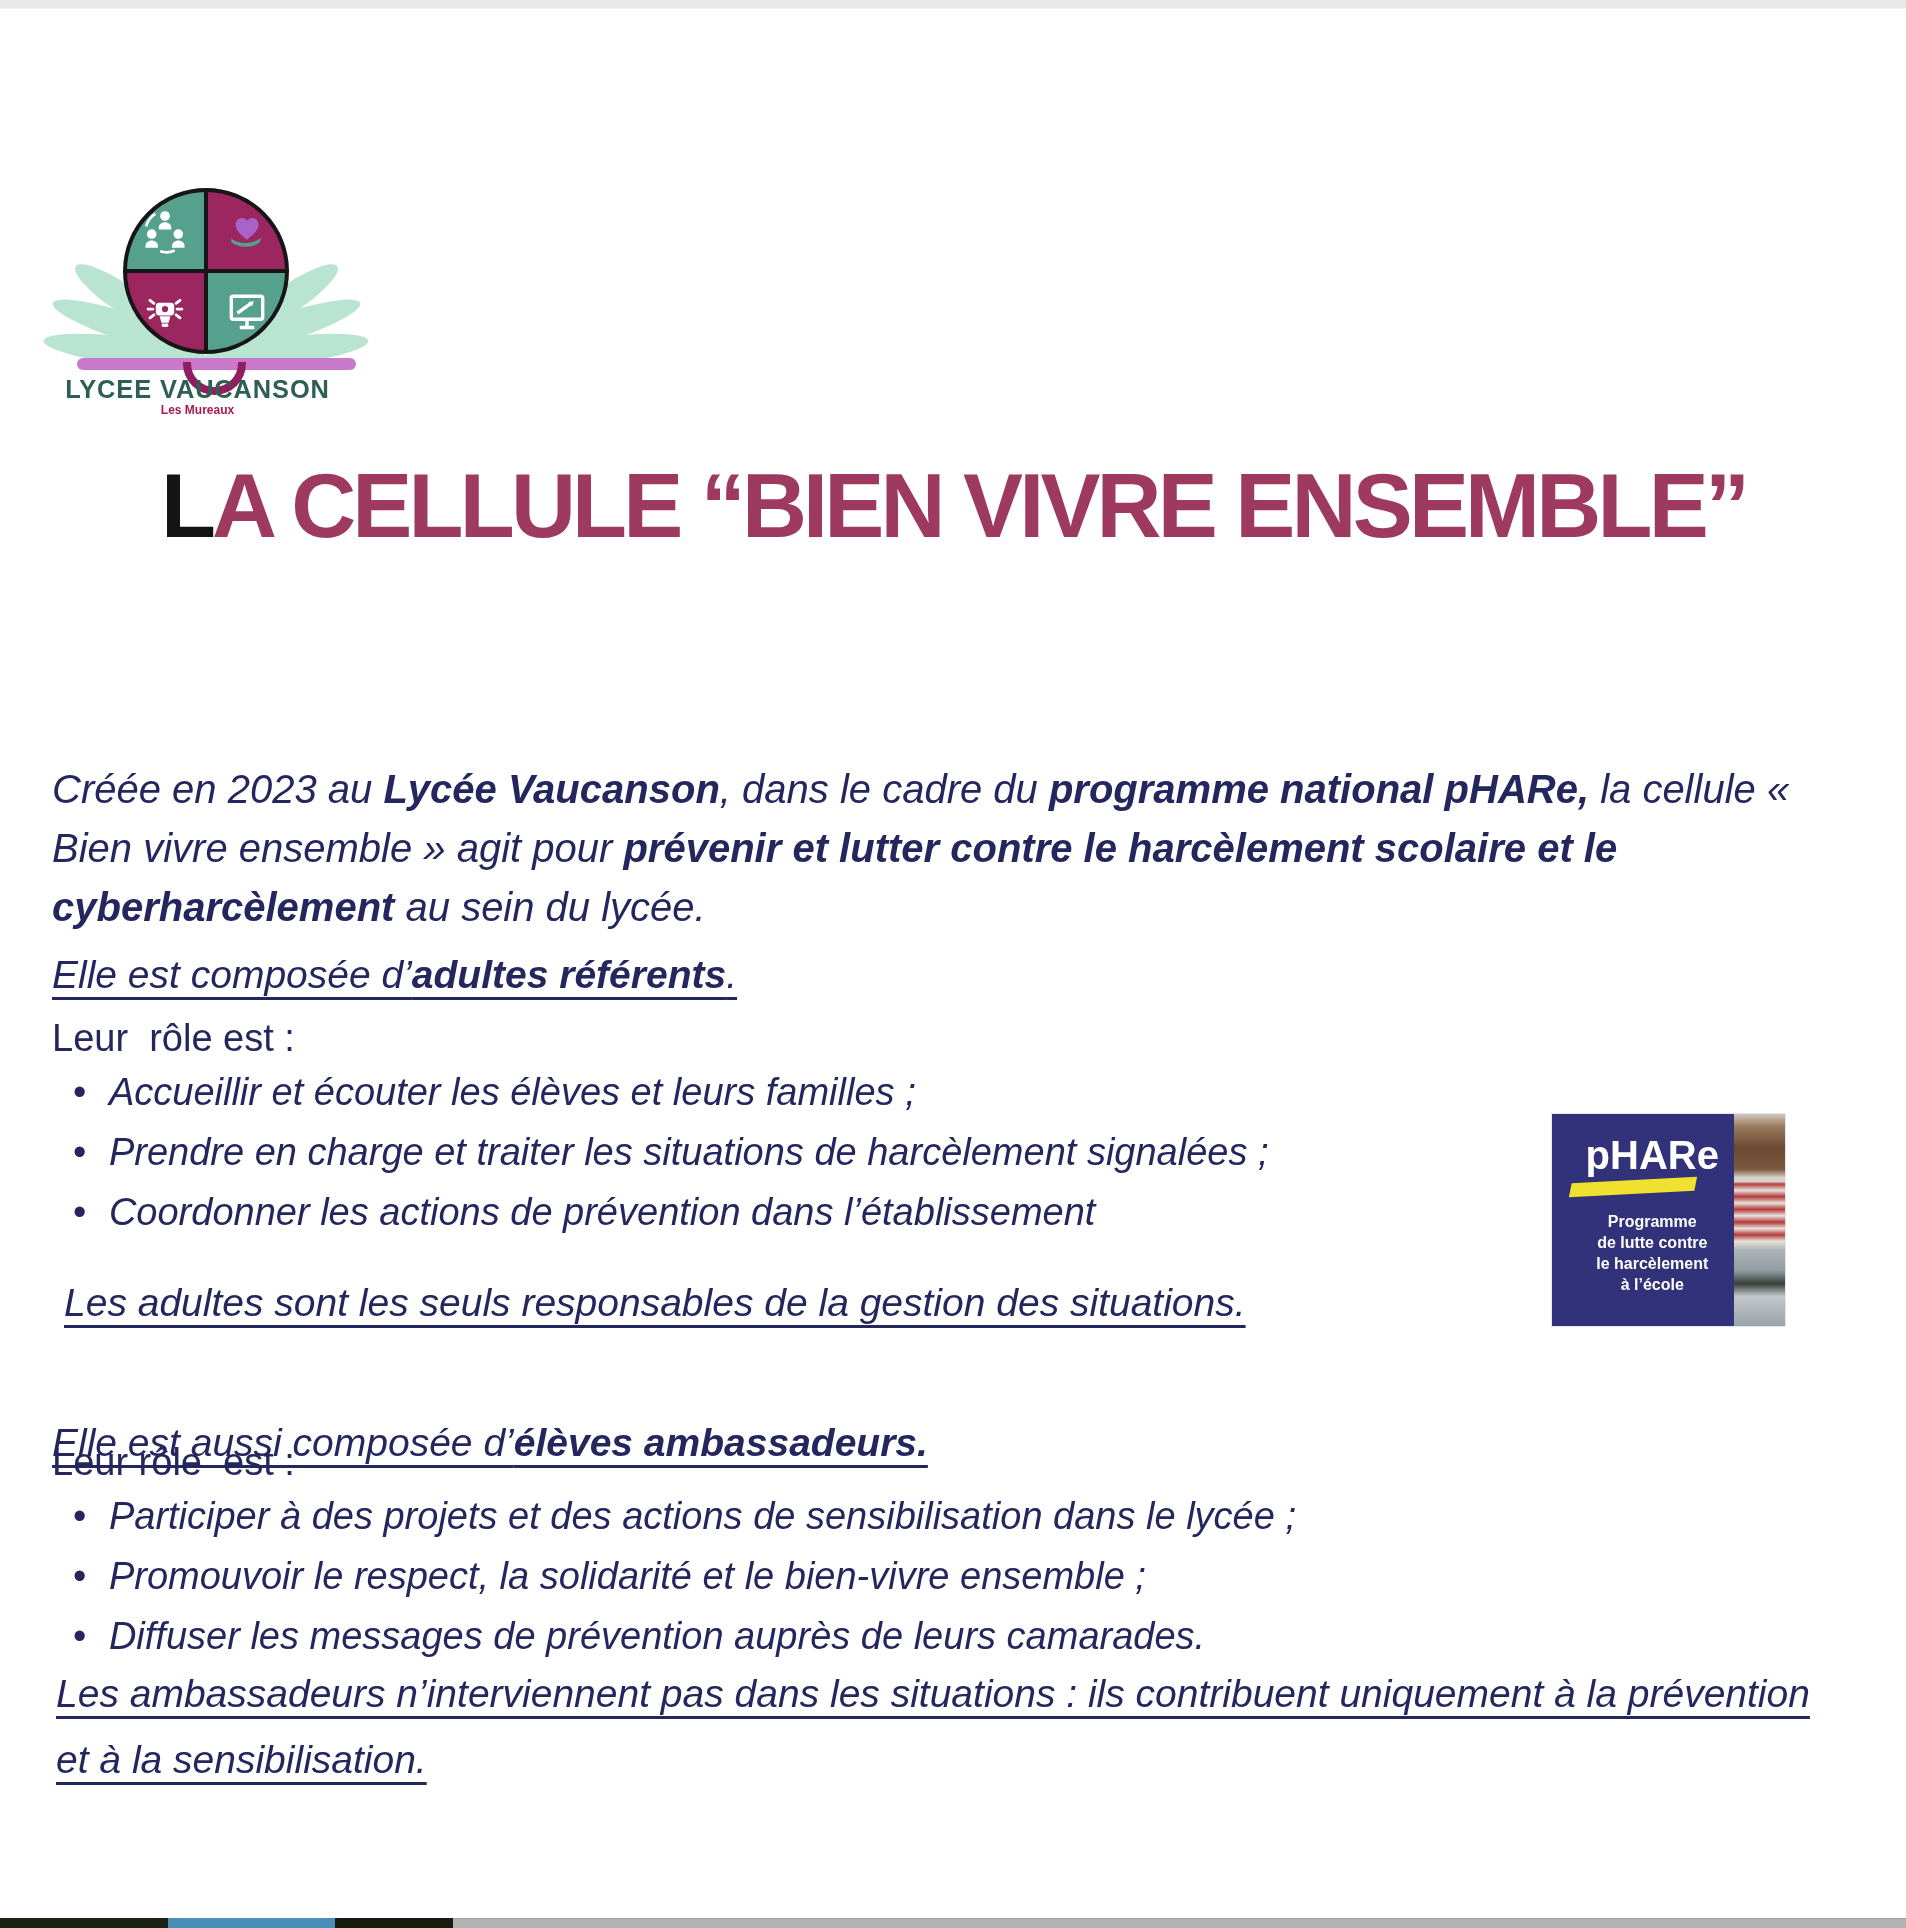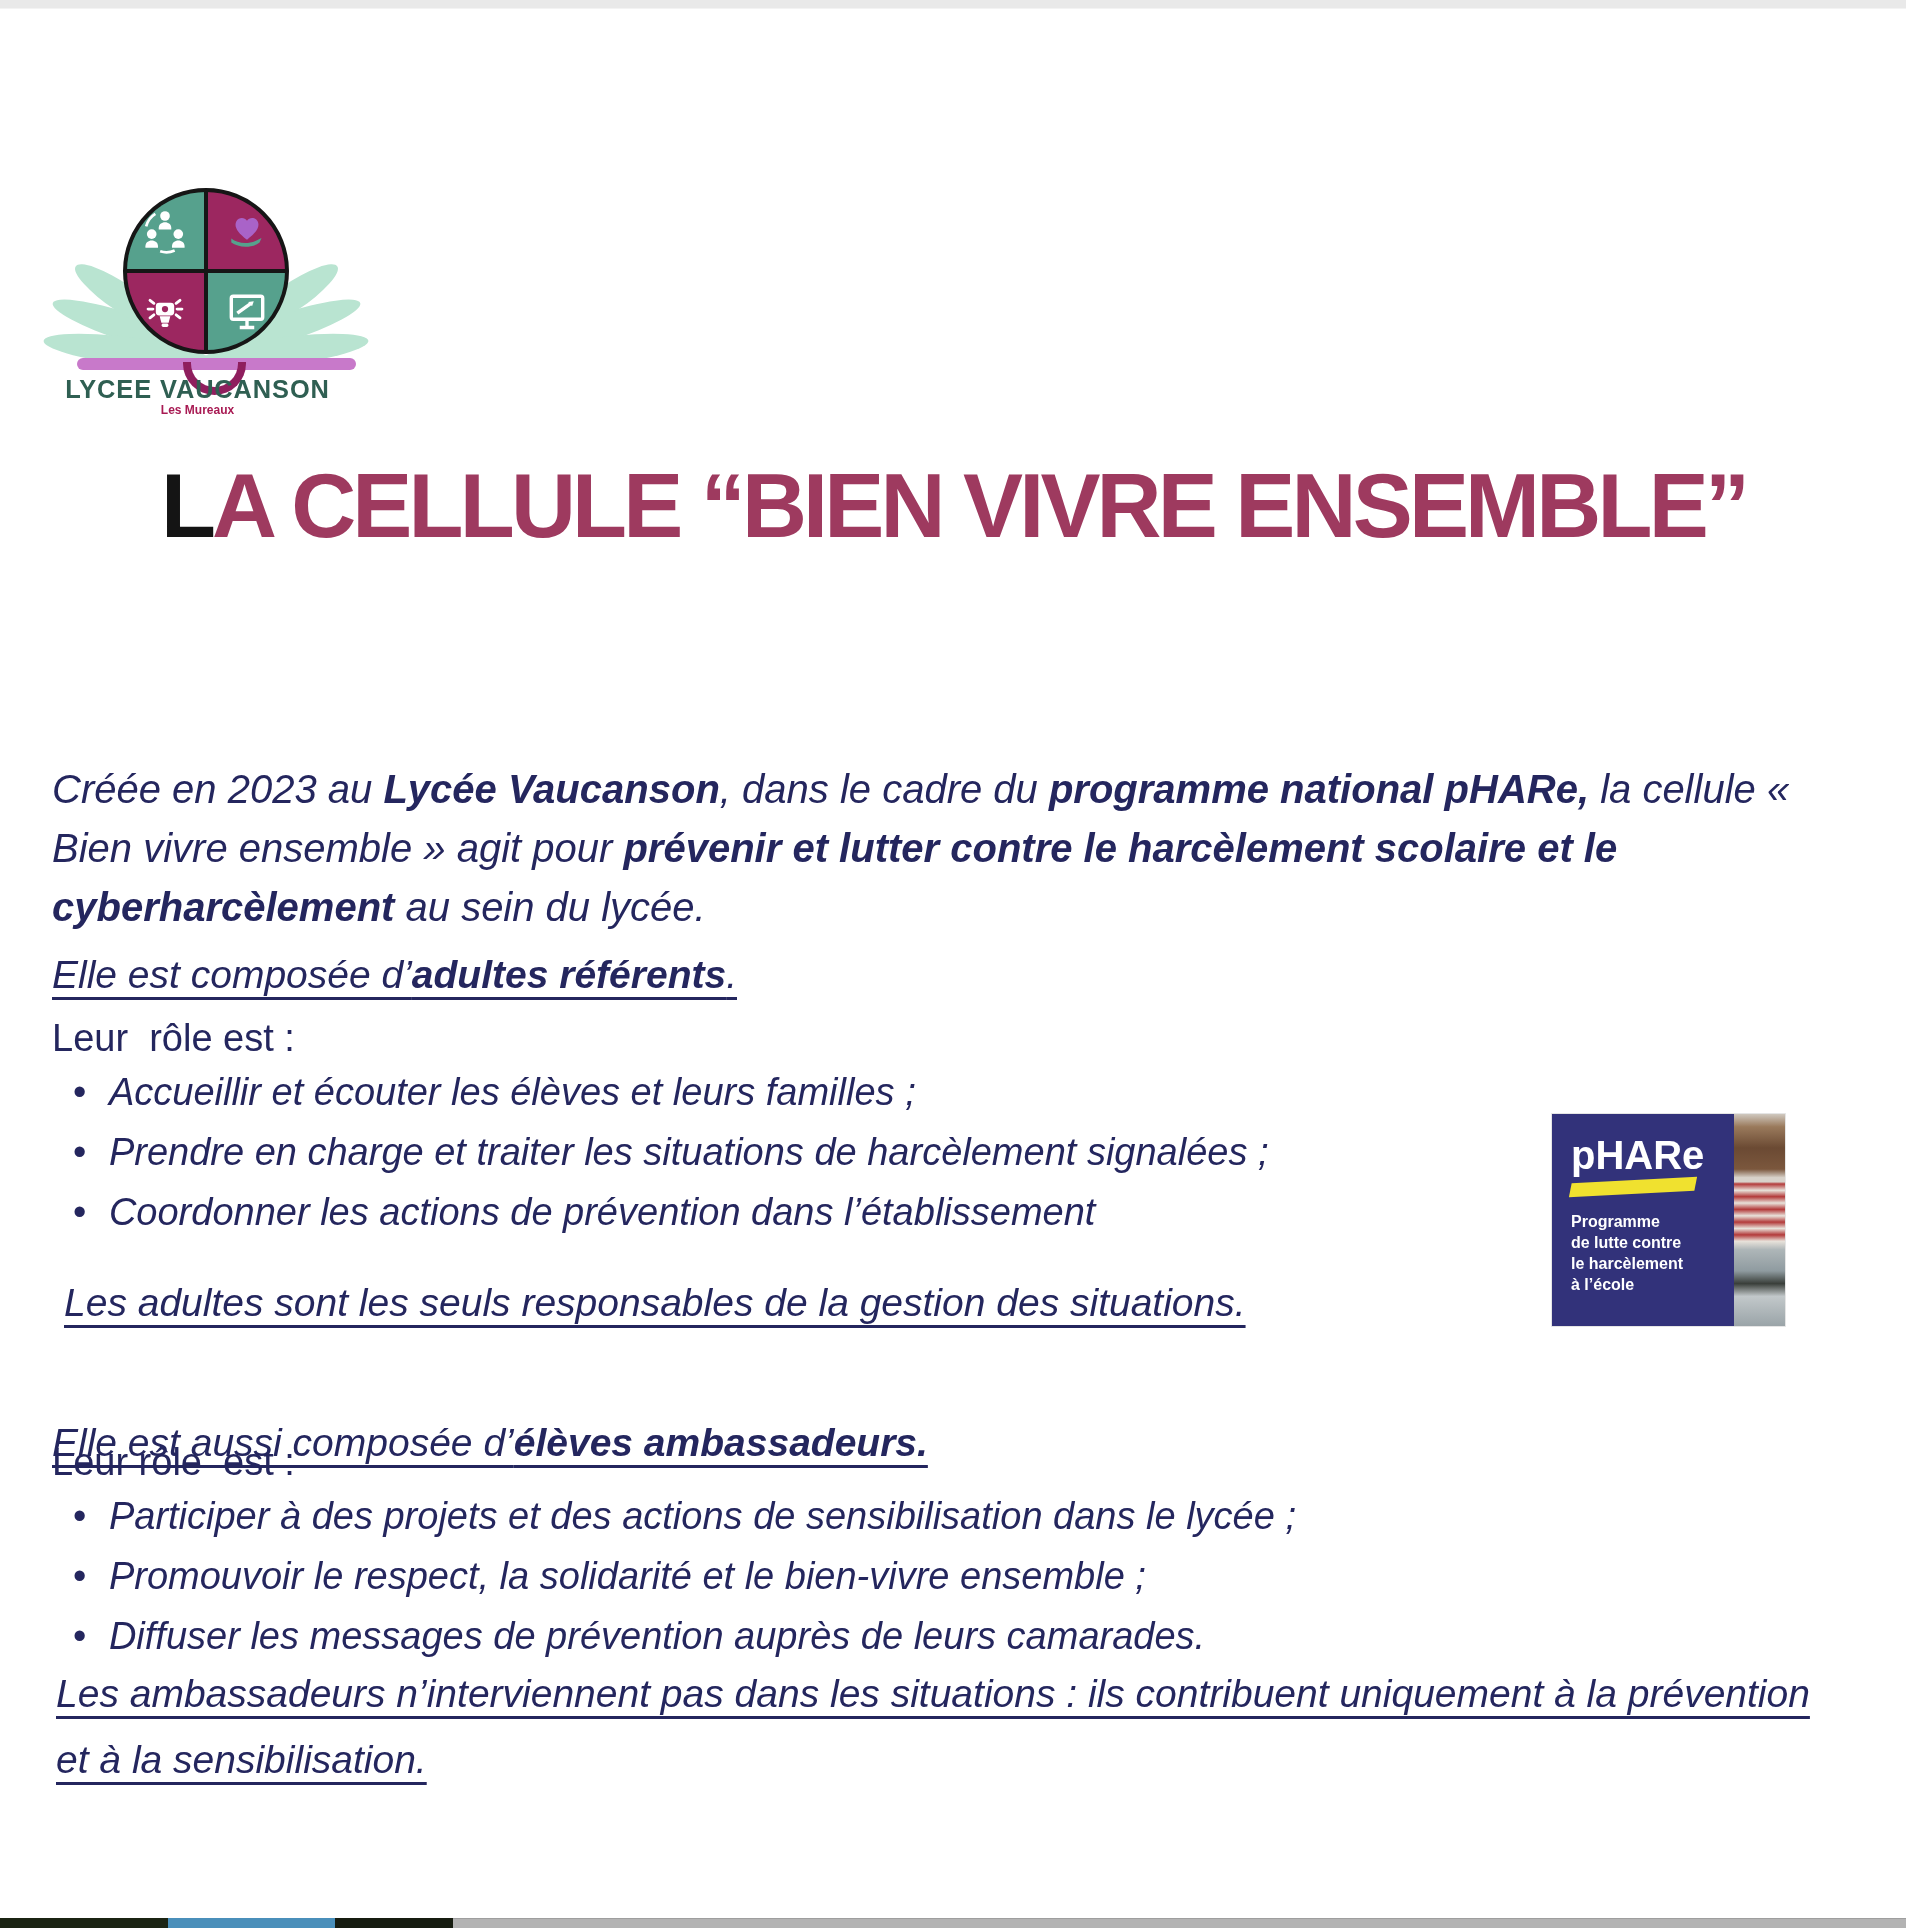--- a/index.html
+++ b/index.html
@@ -86,21 +86,21 @@
   .note-adults{left:64px;top:1281px;width:1412px;}
   .note-amb{left:56px;top:1661px;width:1794px;text-align:left;line-height:66px;}
 
   
   .phare{
     position:absolute;left:1552px;top:1114px;width:233px;height:212px;
     display:flex;box-shadow:0 0 0 0.9px #e3e3e3;
   }
   .phare-main{
     width:202px;height:212px;background:#32327a;box-sizing:border-box;
-    padding:21px 0 0 19px;position:relative;
+    padding:21px 0 0 19px;position:relative;text-align:center;
   }
   .phare-word{color:#ffffff;font-weight:bold;font-size:40px;line-height:41px;letter-spacing:0;}
   .phare-swoosh{
     width:124px;height:14px;background:#f0e12f;margin-top:3.8px;
     transform:skewX(-14deg) rotate(-3deg);
   }
   .phare-tagline{margin-top:17px;color:#ffffff;font-weight:bold;font-size:16px;line-height:21px;}
   .phare-photo{
     width:58px;height:212px;
     background:

